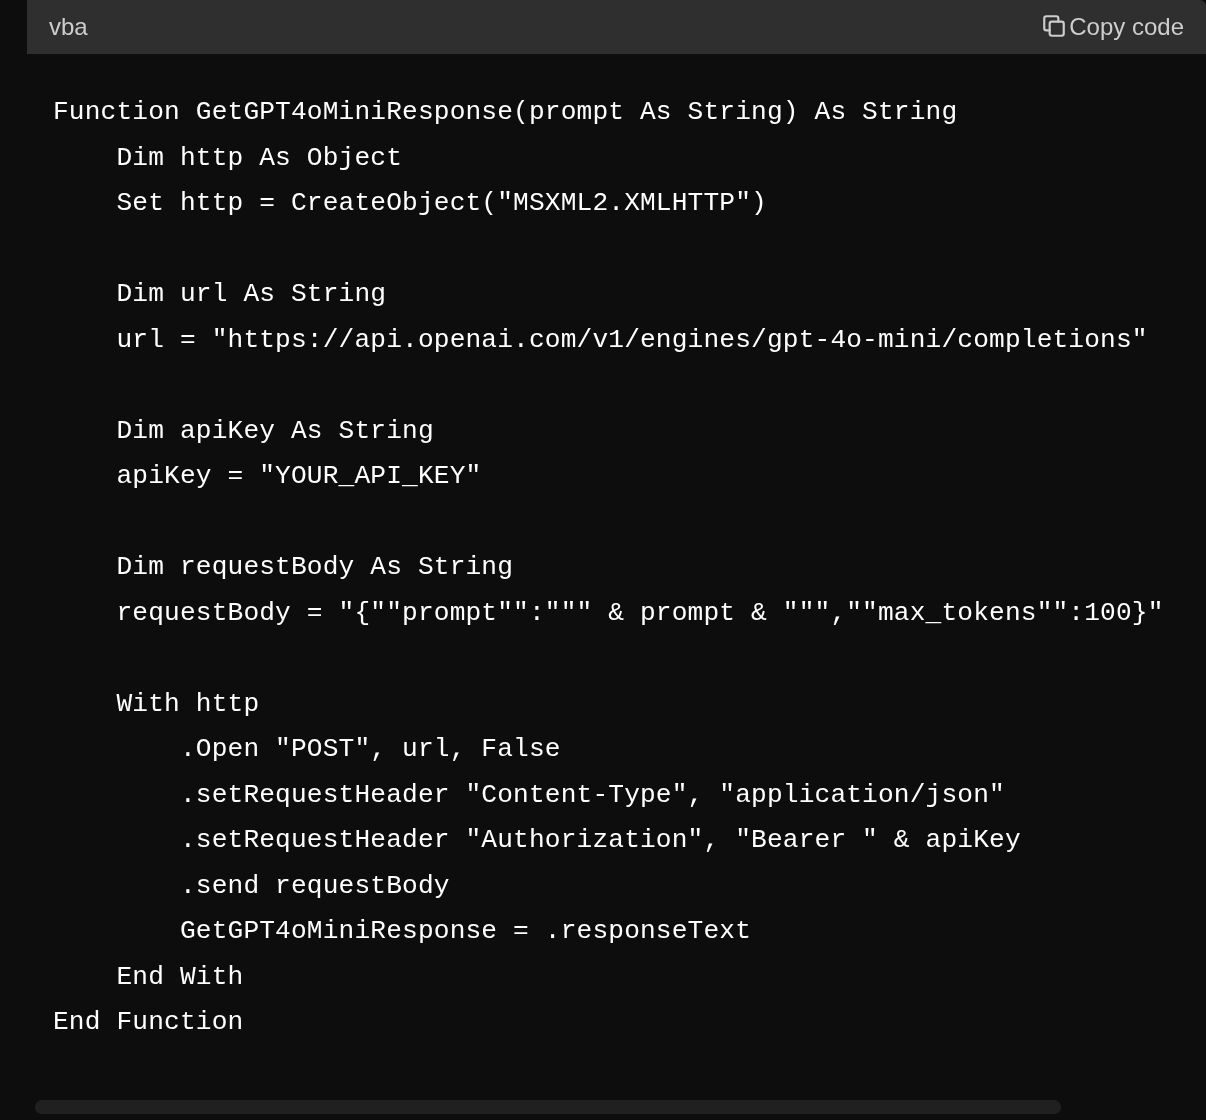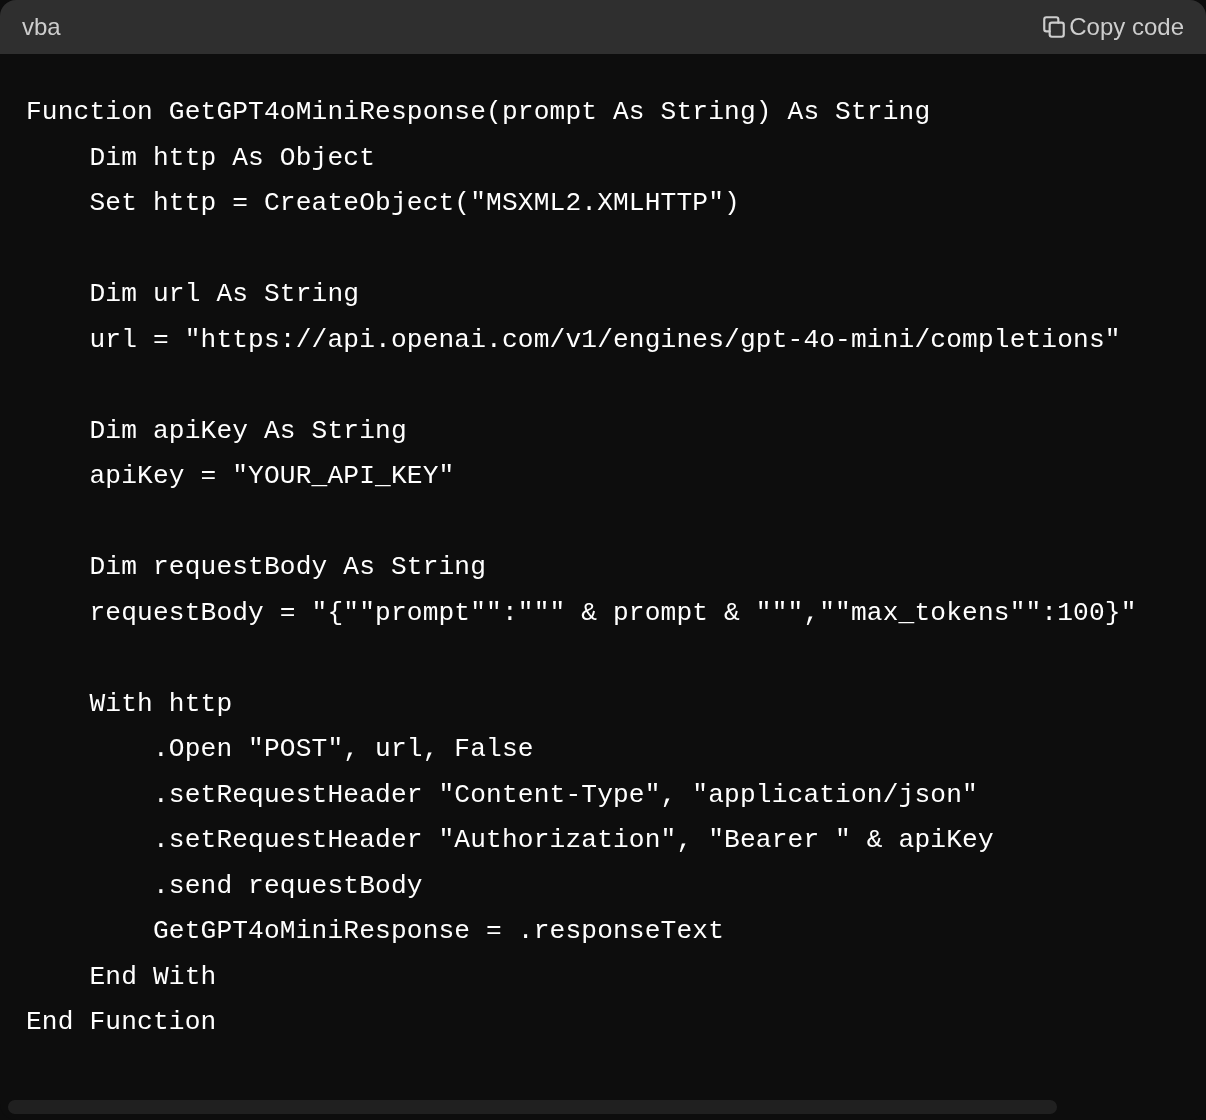--- a/index.html
+++ b/index.html
@@ -13,39 +13,39 @@
       width: 1206px;
       height: 1120px;
       overflow: hidden;
     }
     .code-block {
       width: 100%;
       height: 100%;
       display: flex;
       flex-direction: column;
       background: #0d0d0d;
-      border-radius: 16px;
+      border-radius: 6px;
       overflow: hidden;
+      padding-left: 27px;
     }
     .code-header {
       background-color: #2f2f2f;
       height: 54px;
       display: flex;
       align-items: center;
       justify-content: space-between;
       padding: 0 22px;
     }
     .language-label {
       color: #cdcdcd;
       font-size: 24px;
       font-family: -apple-system, BlinkMacSystemFont, "Segoe UI", Helvetica, Arial, sans-serif;
     }
     .copy-button {
       display: flex;
-      align-items: center;
       gap: 2px;
       color: #cdcdcd;
       font-size: 24px;
       font-family: -apple-system, BlinkMacSystemFont, "Segoe UI", Helvetica, Arial, sans-serif;
       cursor: pointer;
       background: none;
       border: none;
     }
     .copy-icon {
       width: 26px;

